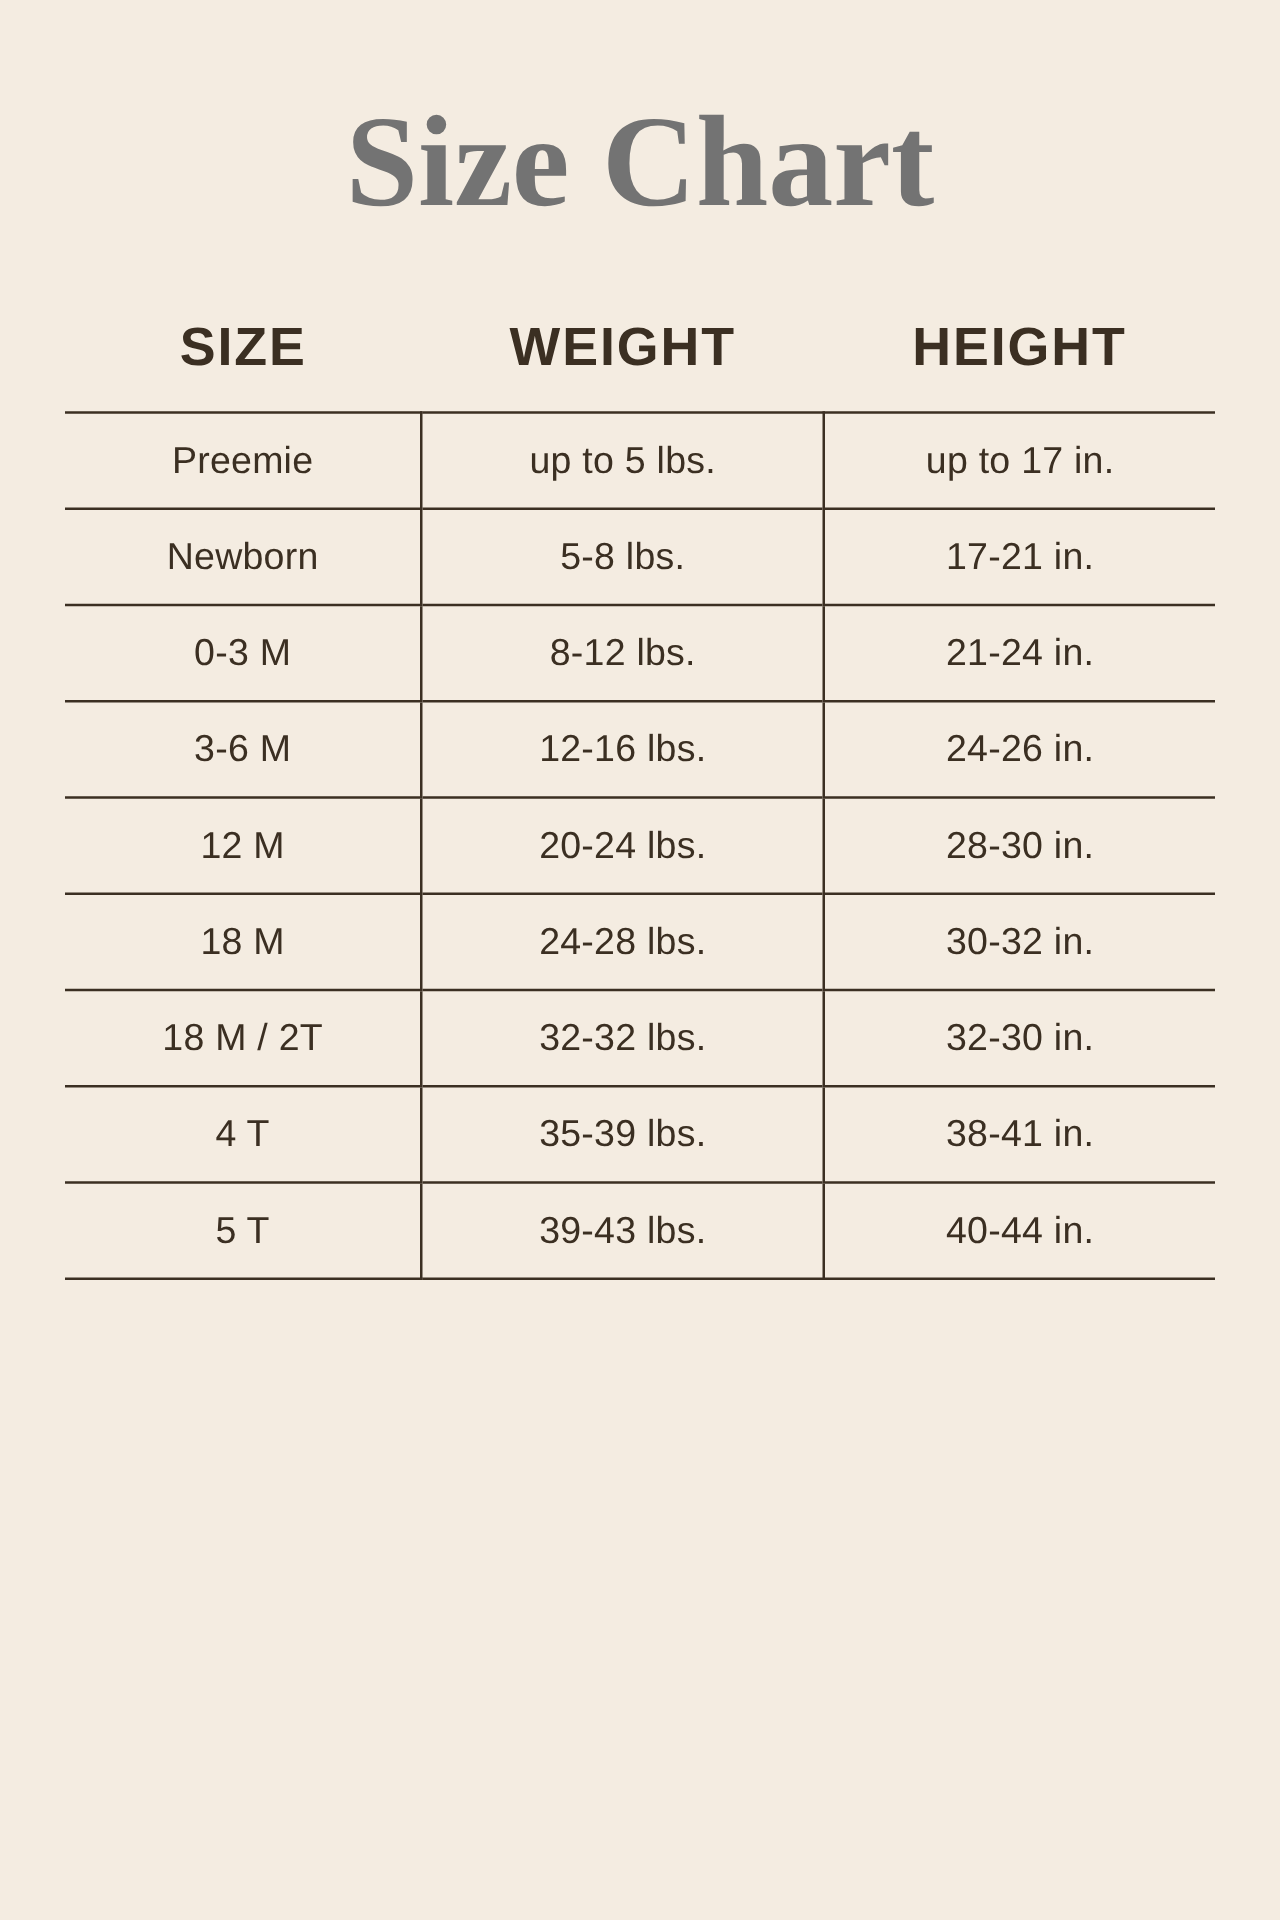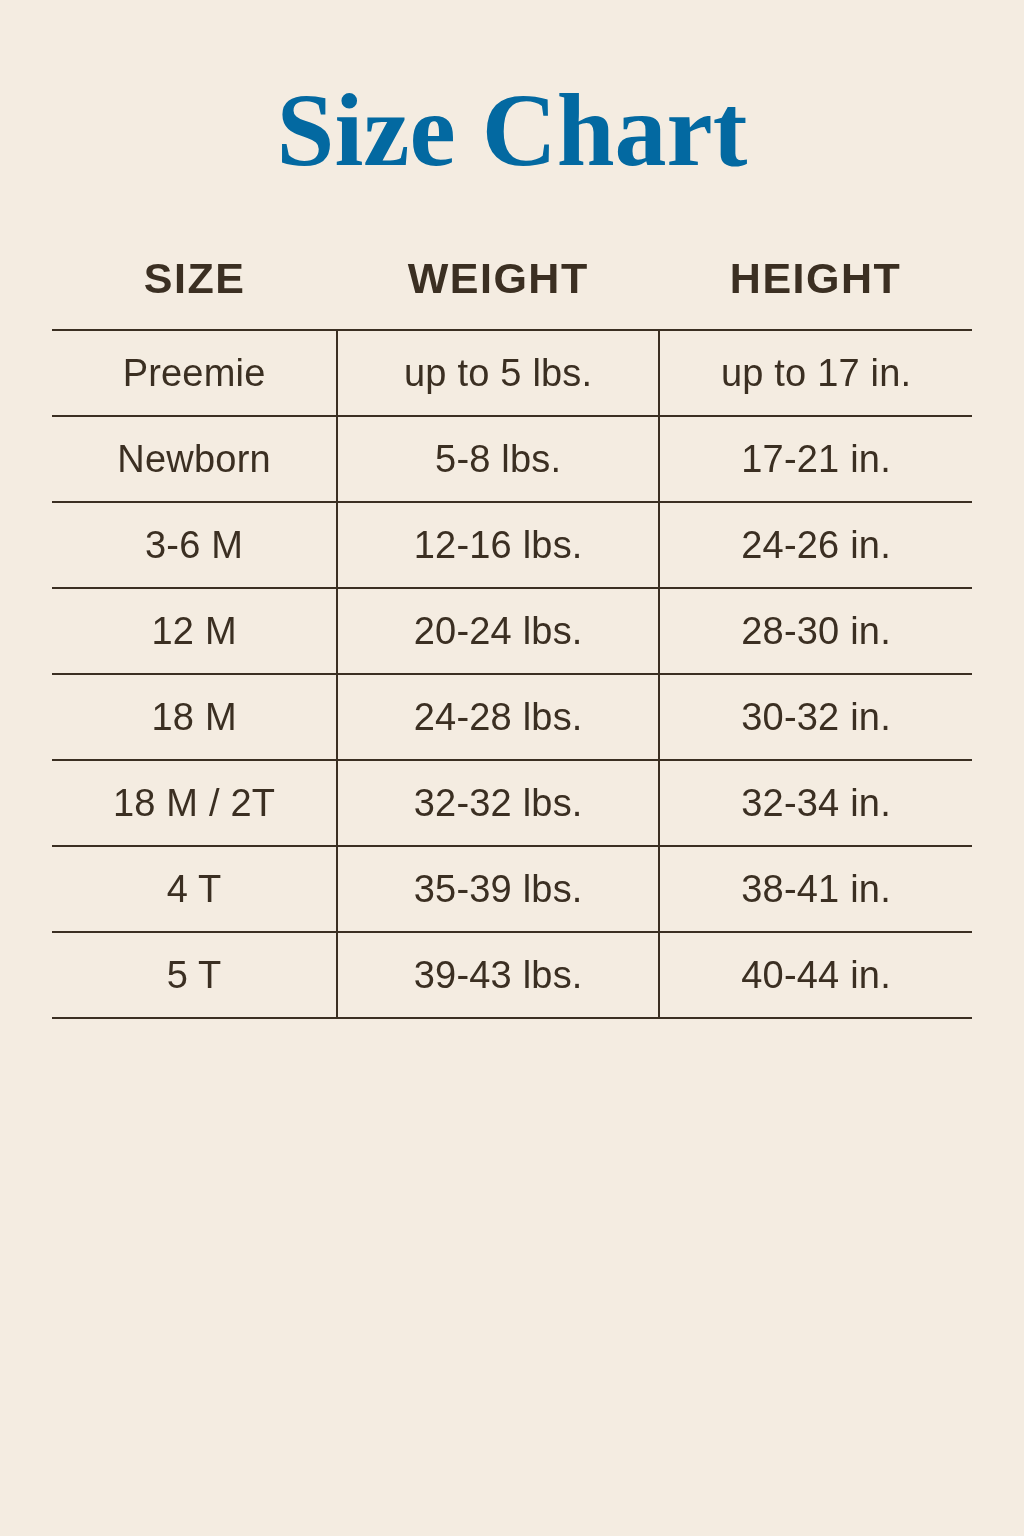--- a/index.html
+++ b/index.html
@@ -21,21 +21,21 @@
     box-sizing: border-box;
     padding: 0 52px;
   }
   .title {
     text-align: center;
     font-family: "Liberation Serif", serif;
     font-weight: bold;
     font-size: 104px;
     line-height: 1;
     letter-spacing: 0px;
-    color: #0369a1;
+    color: #737373;
     margin-top: 78px;
     margin-bottom: 0;
   }
   table.size-chart {
     width: 100%;
     border-collapse: collapse;
     margin-top: 72px;
     table-layout: fixed;
   }
   table.size-chart col.c1 { width: 31%; }
@@ -44,21 +44,21 @@
   thead th {
     font-size: 43px;
     font-weight: bold;
     letter-spacing: 1.5px;
     padding: 0 0 26px 0;
     text-align: center;
     color: #3b2f22;
     border: none;
   }
   tbody td {
-    font-size: 38px;
+    font-size: 30px;
     font-weight: 400;
     text-align: center;
     padding: 21px 4px 20px 4px;
     color: #3b2f22;
     border-top: 2.5px solid #3b2f22;
     border-right: 2.5px solid #3b2f22;
     letter-spacing: 0.2px;
   }
   tbody td:last-child {
     border-right: none;
@@ -93,38 +93,43 @@
         <td>Preemie</td>
         <td>up to 5 lbs.</td>
         <td>up to 17 in.</td>
       </tr>
       <tr>
         <td>Newborn</td>
         <td>5-8 lbs.</td>
         <td>17-21 in.</td>
       </tr>
       <tr>
+        <td>0-3 M</td>
+        <td>8-12 lbs.</td>
+        <td>21-24 in.</td>
+      </tr>
+      <tr>
         <td>3-6 M</td>
         <td>12-16 lbs.</td>
         <td>24-26 in.</td>
       </tr>
       <tr>
         <td>12 M</td>
         <td>20-24 lbs.</td>
         <td>28-30 in.</td>
       </tr>
       <tr>
         <td>18 M</td>
         <td>24-28 lbs.</td>
         <td>30-32 in.</td>
       </tr>
       <tr>
         <td>18 M / 2T</td>
         <td>32-32 lbs.</td>
-        <td>32-34 in.</td>
+        <td>32-30 in.</td>
       </tr>
       <tr>
         <td>4 T</td>
         <td>35-39 lbs.</td>
         <td>38-41 in.</td>
       </tr>
       <tr>
         <td>5 T</td>
         <td>39-43 lbs.</td>
         <td>40-44 in.</td>

